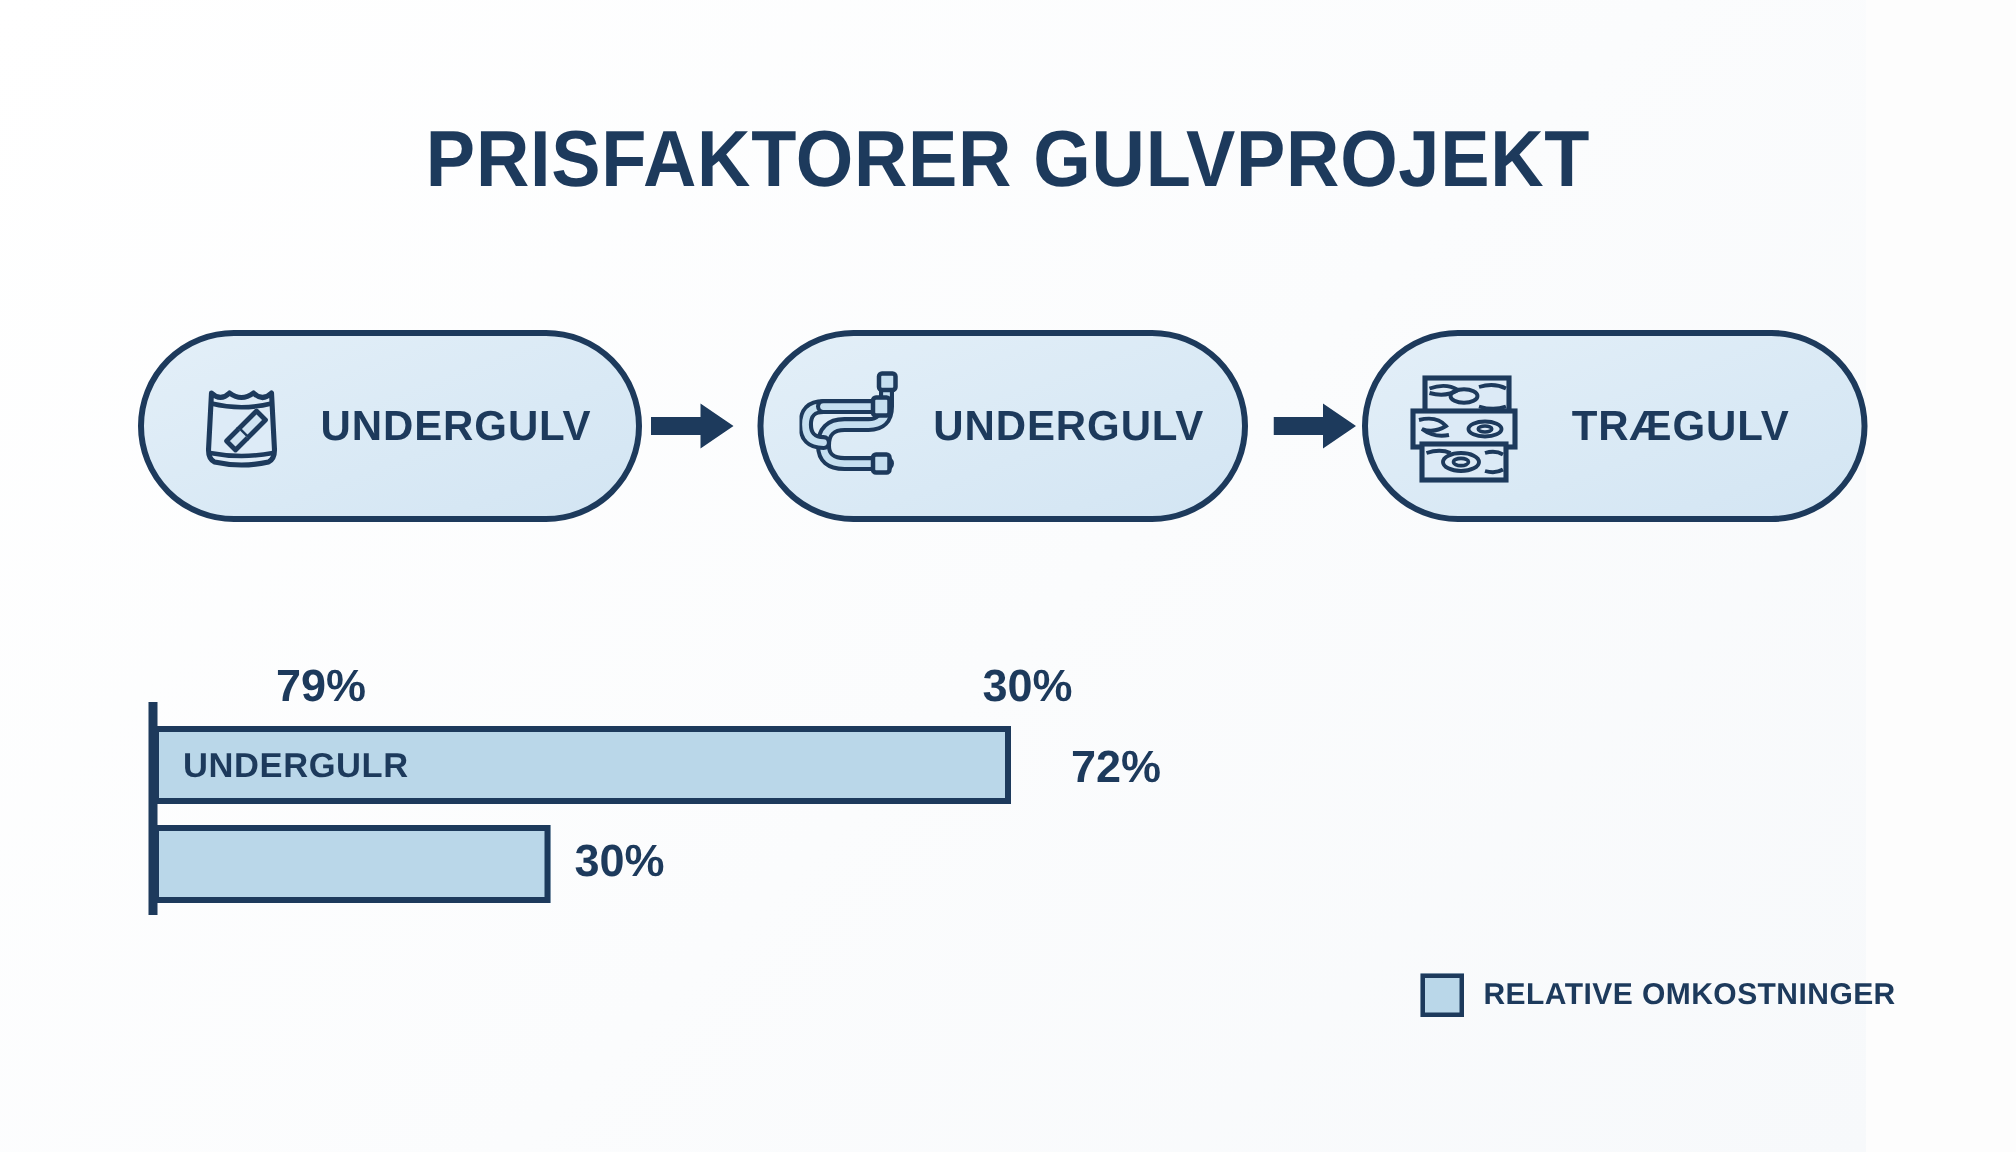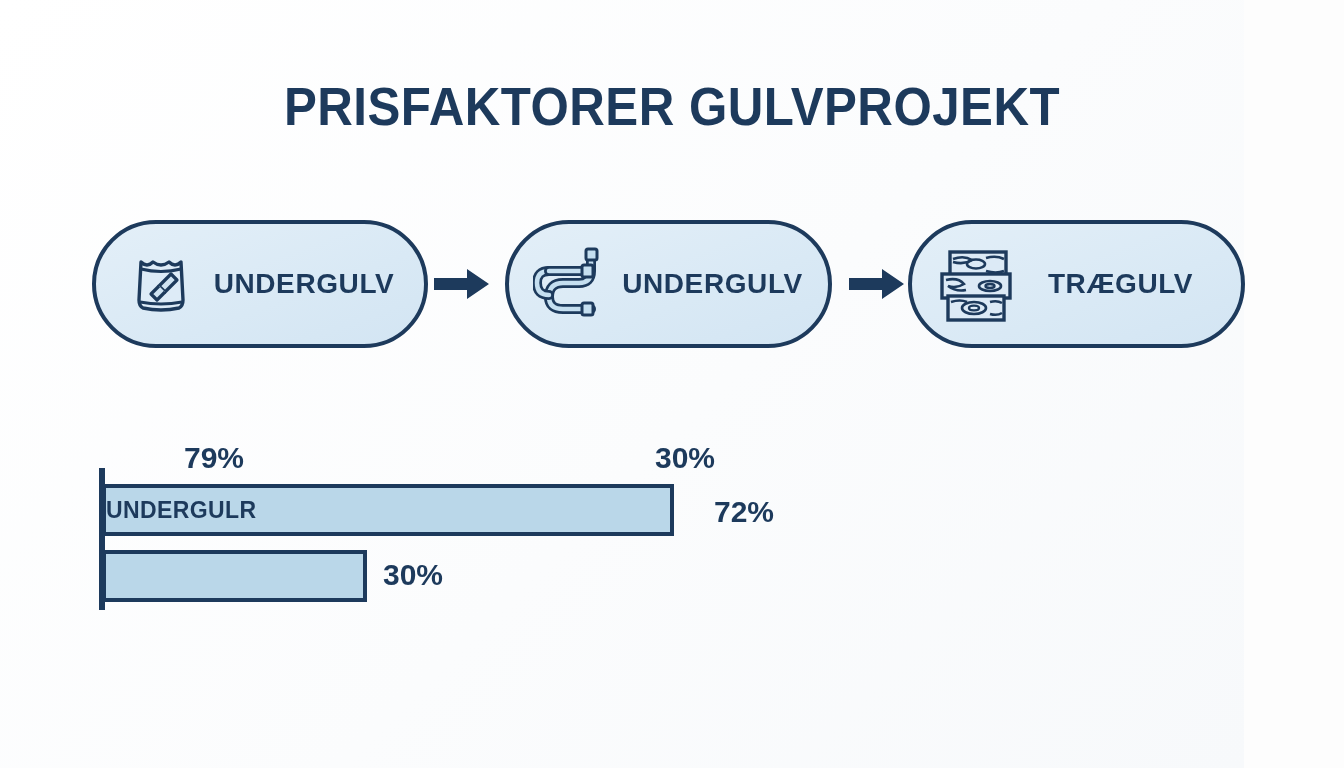--- a/index.html
+++ b/index.html
@@ -122,20 +122,21 @@
     top: 550px;
     width: 265px;
     height: 52px;
   }
   .bar-inner-label {
     font-size: 23px;
     font-weight: bold;
     letter-spacing: 0.4px;
     color: #1d3a5c;
     font-family: "Liberation Sans Narrow", "Liberation Sans", sans-serif;
+    padding-left: 16px;
     white-space: nowrap;
   }
   .val-label {
     position: absolute;
     font-size: 30px;
     font-weight: bold;
     color: #1d3a5c;
     font-family: "Liberation Sans Narrow", "Liberation Sans", sans-serif;
     white-space: nowrap;
   }
@@ -254,14 +255,18 @@
       <span class="bar-inner-label">UNDERGULR</span>
     </div>
     <div class="val-label" id="val-end-0">72%</div>
 
     <div class="bar" id="bar-1">
       <span class="bar-inner-label"></span>
     </div>
     <div class="val-label" id="val-end-1">30%</div>
   </div>
 
+  <div class="legend">
+    <span class="legend-swatch"></span>
+    <span class="legend-label">RELATIVE OMKOSTNINGER</span>
+  </div>
 
 </div>
 
 </body></html>

